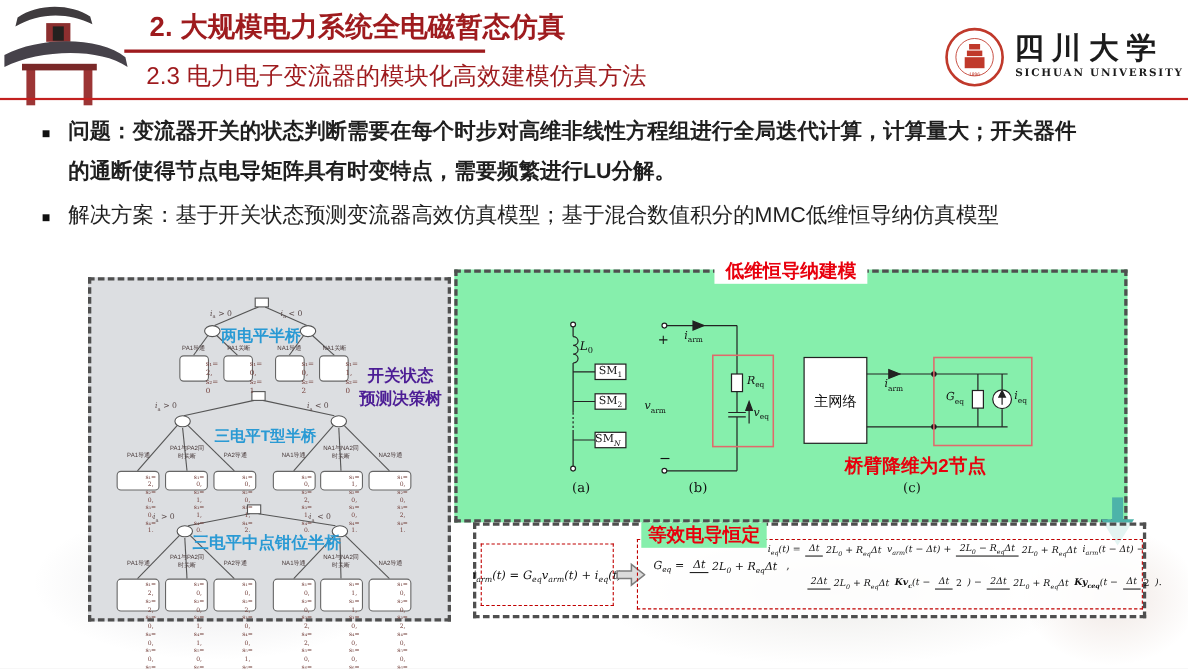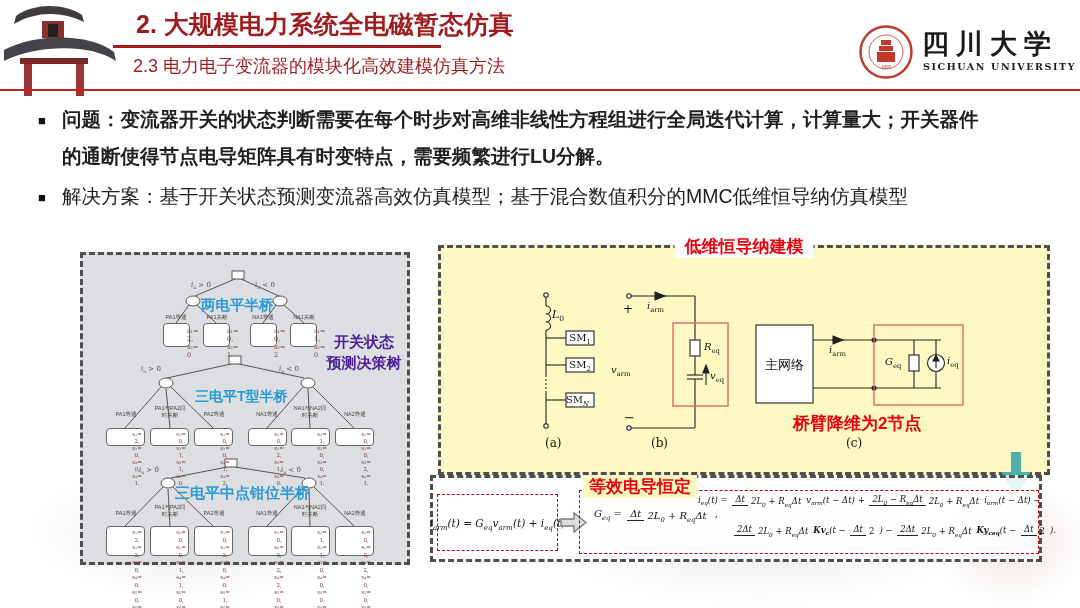--- a/index.html
+++ b/index.html
@@ -3,35 +3,35 @@
 <meta charset="utf-8">
 <style>
   html,body{margin:0;padding:0;background:#e9e9e9;}
   .slide{position:relative;width:1080px;height:608px;background:#ffffff;overflow:hidden;
          font-family:"Liberation Sans",sans-serif;margin:0 auto;}
   .a{position:absolute;}
   .nowrap{white-space:nowrap;}
   
   .title{left:136px;top:8px;font-size:25px;font-weight:bold;color:#9e1b1e;}
   .title-underline{left:113px;top:45px;width:328px;height:3px;background:#9e1b1e;}
-  .subtitle{left:133px;top:54px;font-size:18px;color:#9e1b1e;}
+  .subtitle{left:133px;top:54px;font-size:22px;color:#9e1b1e;}
   .header-line{left:0;top:89px;width:1080px;height:2px;background:#c3201f;}
   .logo-cn{left:922px;top:26px;font-size:27px;font-weight:bold;color:#1b1b1b;
            font-family:"DejaVu Serif",serif;letter-spacing:7px;}
   .logo-en{left:923px;top:61px;font-size:9.5px;font-weight:bold;color:#1b1b1b;
            font-family:"DejaVu Serif",serif;letter-spacing:1.6px;}
   
   .bullet-marker{font-size:13px;color:#111;}
   .bullet-text{width:930px;font-size:19.5px;line-height:37px;color:#1f1f1f;}
   
   .panel{border:3px dashed #4f4f4f;box-sizing:border-box;}
   .chip{position:absolute;top:-13px;left:50%;transform:translateX(-50%);background:#fff;
         color:#e8000d;font-weight:bold;font-size:17px;padding:0 10px;white-space:nowrap;z-index:4;}
   .left-panel{left:80px;top:252px;width:330px;height:313px;background:#dcdee1;}
-  .right-panel{left:438px;top:245px;width:612px;height:230px;background:#fef9c3;}
+  .right-panel{left:413px;top:245px;width:612px;height:230px;background:#86efac;}
   .bottom-panel{left:430px;top:475px;width:612px;height:87px;background:rgba(255,255,255,.85);}
   
   .tname{color:#2a9ad4;font-weight:bold;white-space:nowrap;z-index:2;}
   .cond{font-family:"DejaVu Serif",serif;font-size:7px;color:#5a4a4a;white-space:nowrap;}
   .bl{font-size:5.5px;color:#4a3c3c;text-align:center;line-height:7px;}
   .leaf{background:#fff;border:1px solid #666;border-radius:4px;text-align:center;
         font-family:"DejaVu Serif",serif;color:#74403c;box-sizing:border-box;}
   .leaf span{display:block;padding-left:23px;}
   .leaf2{width:27px;height:24px;font-size:6.5px;line-height:8px;padding-top:3px;}
   .leaf3{width:39px;height:18px;font-size:5.5px;line-height:7px;padding-top:2px;}
@@ -319,21 +319,21 @@
     <div class="a red-note" style="left:352px;top:164px;">桥臂降维为2节点</div>
     <span class="a cap" style="left:405px;top:188px;">(c)</span>
   </div>
 
   <svg class="a teal" style="left:1000px;top:452px;" width="32" height="46" viewBox="0 0 32 46">
     <rect x="11" y="0" width="10" height="22" fill="#4db3a9"></rect>
     <polygon points="1,20 31,20 16,44" fill="#4db3a9"></polygon>
   </svg>
 
   <div class="a panel bottom-panel">
-    <div class="a" style="left:150px;top:-3px;background:#fef9c3;padding:0 6px;color:#e8000d;font-weight:bold;font-size:17px;white-space:nowrap;z-index:3;">等效电导恒定</div>
+    <div class="a" style="left:150px;top:-3px;background:#86efac;padding:0 6px;color:#e8000d;font-weight:bold;font-size:17px;white-space:nowrap;z-index:3;">等效电导恒定</div>
 
     <div class="redbox" style="left:4px;top:16px;width:121px;height:57px;display:flex;align-items:center;justify-content:center;">
       <span class="formula" style="font-size:10.5px;"><span class="it">i</span><sub class="it">arm</sub><span class="it">(t) = </span><span class="it">G</span><sub class="it">eq</sub><span class="it">v</span><sub class="it">arm</sub><span class="it">(t) + </span><span class="it">i</span><sub class="it">eq</sub><span class="it">(t)</span></span>
     </div>
 
     <svg class="a" style="left:127px;top:33px;" width="27" height="23" viewBox="0 0 27 23">
       <polygon points="1,8 14,8 14,2 26,11.5 14,21 14,15 1,15" fill="#dcdcdc" stroke="#7d7d7d" stroke-width="1.4"></polygon>
     </svg>
 
     <div class="redbox" style="left:146px;top:12px;width:460px;height:64px;">

